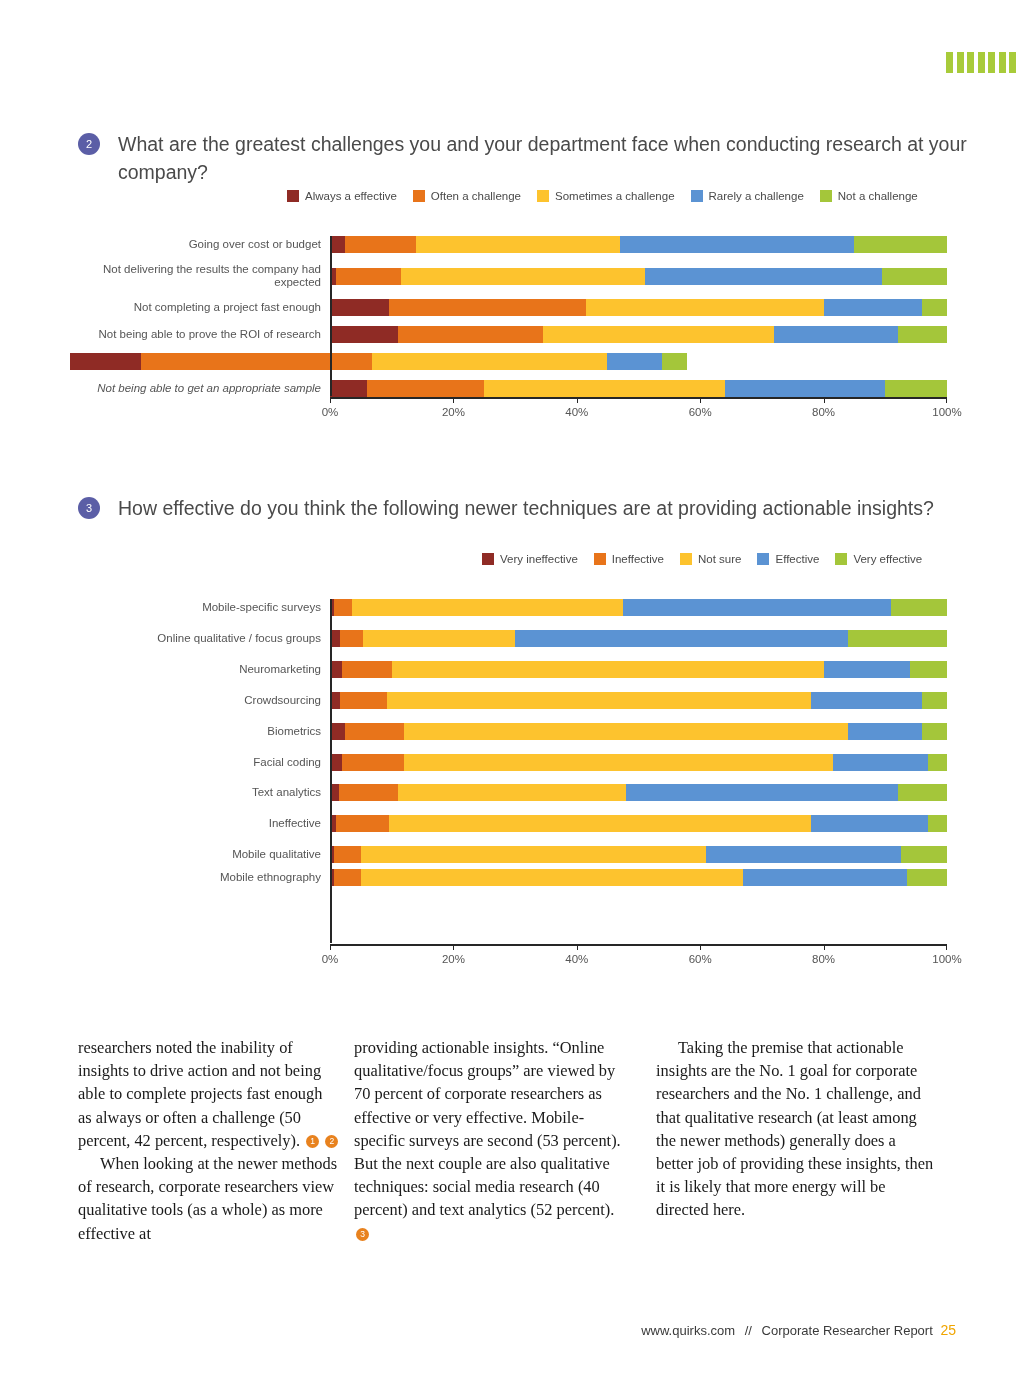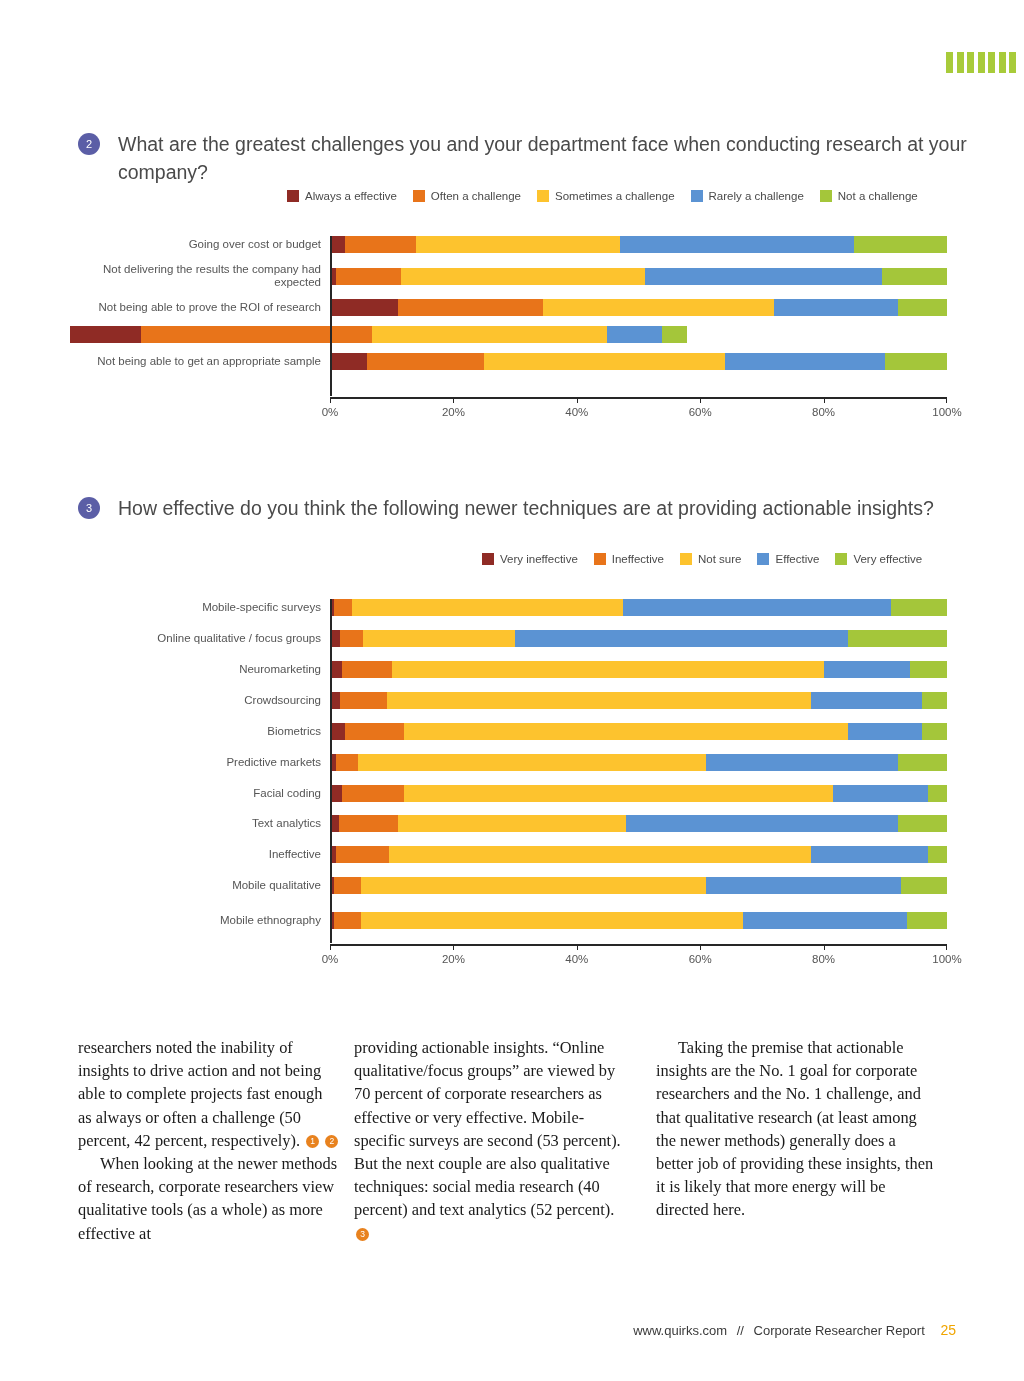--- a/index.html
+++ b/index.html
@@ -37,21 +37,21 @@
 
   
   .cols{position:absolute;left:78px;top:1036px;width:880px;display:flex;gap:0;}
   .col{font-family:"Liberation Serif",serif;font-size:16.4px;line-height:23.2px;color:#1a1a1a;}
   .col p{margin:0;}
   .col p.ind{text-indent:22px;}
   .refmark{display:inline-block;width:13px;height:13px;border-radius:50%;background:#e8821e;color:#fff;font-family:"Liberation Sans",sans-serif;font-size:8.5px;line-height:13px;text-align:center;vertical-align:1.5px;margin-left:2px;}
 
   
   .footer{position:absolute;left:0;top:1322px;width:1024px;text-align:right;padding-right:68px;box-sizing:border-box;font-size:13px;color:#3a3a3a;font-family:"Liberation Sans",sans-serif;}
-  .footer .pg{color:#f0a500;margin-left:12px;font-size:14px;}
+  .footer .pg{color:#f0a500;margin-left:4px;font-size:14px;}
 </style>
 </head>
 <body>
 
 <div class="runhead">
   <div class="runhead-ticks">
       <i style="background: rgb(168, 203, 58);"></i>
       <i style="background: rgb(168, 203, 58);"></i>
       <i style="background: rgb(168, 203, 58);"></i>
       <i style="background: rgb(168, 203, 58);"></i>
@@ -105,40 +105,50 @@
         <div class="crow-label" style="width: 260px;">Not delivering the results the company had expected</div>
         <div class="crow-bar" style="width: 617px; height: 17px;">
           <div class="seg" title="Always a challenge: 1%" style="width: 6.17px; background: rgb(143, 43, 37);"></div>
           <div class="seg" title="Often a challenge: 10.5%" style="width: 64.785px; background: rgb(232, 116, 26);"></div>
           <div class="seg" title="Sometimes a challenge: 39.5%" style="width: 243.715px; background: rgb(253, 195, 46);"></div>
           <div class="seg" title="Rarely a challenge: 38.5%" style="width: 237.545px; background: rgb(91, 147, 211);"></div>
           <div class="seg" title="Not a challenge: 10.5%" style="width: 64.785px; background: rgb(164, 198, 58);"></div>
         </div>
       </div>
       <div class="crow" style="margin-bottom: 10px;">
+        <div class="crow-label" style="width: 260px;">Not completing a project fast enough</div>
+        <div class="crow-bar" style="width: 617px; height: 17px;">
+          <div class="seg" title="Always a challenge: 9.5%" style="width: 58.615px; background: rgb(143, 43, 37);"></div>
+          <div class="seg" title="Often a challenge: 32%" style="width: 197.44px; background: rgb(232, 116, 26);"></div>
+          <div class="seg" title="Sometimes a challenge: 38.5%" style="width: 237.545px; background: rgb(253, 195, 46);"></div>
+          <div class="seg" title="Rarely a challenge: 16%" style="width: 98.72px; background: rgb(91, 147, 211);"></div>
+          <div class="seg" title="Not a challenge: 4%" style="width: 24.68px; background: rgb(164, 198, 58);"></div>
+        </div>
+      </div>
+      <div class="crow" style="margin-bottom: 10px;">
         <div class="crow-label" style="width: 260px;">Not being able to prove the ROI of research</div>
         <div class="crow-bar" style="width: 617px; height: 17px;">
           <div class="seg" title="Always a challenge: 11%" style="width: 67.87px; background: rgb(143, 43, 37);"></div>
           <div class="seg" title="Often a challenge: 23.5%" style="width: 144.995px; background: rgb(232, 116, 26);"></div>
           <div class="seg" title="Sometimes a challenge: 37.5%" style="width: 231.375px; background: rgb(253, 195, 46);"></div>
           <div class="seg" title="Rarely a challenge: 20%" style="width: 123.4px; background: rgb(91, 147, 211);"></div>
           <div class="seg" title="Not a challenge: 8%" style="width: 49.36px; background: rgb(164, 198, 58);"></div>
         </div>
       </div>
       <div class="crow" style="margin-bottom: 10px;">
         <div class="crow-bar" style="width: 617px; height: 17px;">
           <div class="seg" title="Always a challenge: 11.5%" style="width: 70.955px; background: rgb(143, 43, 37);"></div>
           <div class="seg" title="Often a challenge: 37.5%" style="width: 231.375px; background: rgb(232, 116, 26);"></div>
           <div class="seg" title="Sometimes a challenge: 38%" style="width: 234.46px; background: rgb(253, 195, 46);"></div>
           <div class="seg" title="Rarely a challenge: 9%" style="width: 55.53px; background: rgb(91, 147, 211);"></div>
           <div class="seg" title="Not a challenge: 4%" style="width: 24.68px; background: rgb(164, 198, 58);"></div>
         </div>
       </div>
       <div class="crow" style="margin-bottom: 10px;">
-        <div class="crow-label" style="width: 260px;">Not being able to get an appropriate sample</div>
+        <div class="crow-label" style="width: 260px; font-style: italic;">Not being able to get an appropriate sample</div>
         <div class="crow-bar" style="width: 617px; height: 17px;">
           <div class="seg" title="Always a challenge: 6%" style="width: 37.02px; background: rgb(143, 43, 37);"></div>
           <div class="seg" title="Often a challenge: 19%" style="width: 117.23px; background: rgb(232, 116, 26);"></div>
           <div class="seg" title="Sometimes a challenge: 39%" style="width: 240.63px; background: rgb(253, 195, 46);"></div>
           <div class="seg" title="Rarely a challenge: 26%" style="width: 160.42px; background: rgb(91, 147, 211);"></div>
           <div class="seg" title="Not a challenge: 10%" style="width: 61.7px; background: rgb(164, 198, 58);"></div>
         </div>
       </div>
       <div class="axisline" style="left: 260px; top: 0px; width: 1.6px; height: 160px; background: rgb(38, 38, 38);"></div>
     </div>
@@ -232,30 +242,20 @@
       <div class="crow" style="margin-bottom: 14px;">
         <div class="crow-label" style="width: 260px;">Biometrics</div>
         <div class="crow-bar" style="width: 617px; height: 17px;">
           <div class="seg" title="Very ineffective: 2.5%" style="width: 15.425px; background: rgb(143, 43, 37);"></div>
           <div class="seg" title="Ineffective: 9.5%" style="width: 58.615px; background: rgb(232, 116, 26);"></div>
           <div class="seg" title="Not sure: 72%" style="width: 444.24px; background: rgb(253, 195, 46);"></div>
           <div class="seg" title="Effective: 12%" style="width: 74.04px; background: rgb(91, 147, 211);"></div>
           <div class="seg" title="Very effective: 4%" style="width: 24.68px; background: rgb(164, 198, 58);"></div>
         </div>
       </div>
-      <div class="crow" style="margin-bottom: 14px;">
-        <div class="crow-label" style="width: 260px;">Predictive markets</div>
-        <div class="crow-bar" style="width: 617px; height: 17px;">
-          <div class="seg" title="Very ineffective: 1%" style="width: 6.17px; background: rgb(143, 43, 37);"></div>
-          <div class="seg" title="Ineffective: 3.5%" style="width: 21.595px; background: rgb(232, 116, 26);"></div>
-          <div class="seg" title="Not sure: 56.5%" style="width: 348.605px; background: rgb(253, 195, 46);"></div>
-          <div class="seg" title="Effective: 31%" style="width: 191.27px; background: rgb(91, 147, 211);"></div>
-          <div class="seg" title="Very effective: 8%" style="width: 49.36px; background: rgb(164, 198, 58);"></div>
-        </div>
-      </div>
       <div class="crow" style="margin-bottom: 13px;">
         <div class="crow-label" style="width: 260px;">Facial coding</div>
         <div class="crow-bar" style="width: 617px; height: 17px;">
           <div class="seg" title="Very ineffective: 2%" style="width: 12.34px; background: rgb(143, 43, 37);"></div>
           <div class="seg" title="Ineffective: 10%" style="width: 61.7px; background: rgb(232, 116, 26);"></div>
           <div class="seg" title="Not sure: 69.5%" style="width: 428.815px; background: rgb(253, 195, 46);"></div>
           <div class="seg" title="Effective: 15.5%" style="width: 95.635px; background: rgb(91, 147, 211);"></div>
           <div class="seg" title="Very effective: 3%" style="width: 18.51px; background: rgb(164, 198, 58);"></div>
         </div>
       </div>
@@ -272,21 +272,21 @@
       <div class="crow" style="margin-bottom: 14px;">
         <div class="crow-label" style="width: 260px;">Ineffective</div>
         <div class="crow-bar" style="width: 617px; height: 17px;">
           <div class="seg" title="Very ineffective: 1%" style="width: 6.17px; background: rgb(143, 43, 37);"></div>
           <div class="seg" title="Ineffective: 8.5%" style="width: 52.445px; background: rgb(232, 116, 26);"></div>
           <div class="seg" title="Not sure: 68.5%" style="width: 422.645px; background: rgb(253, 195, 46);"></div>
           <div class="seg" title="Effective: 19%" style="width: 117.23px; background: rgb(91, 147, 211);"></div>
           <div class="seg" title="Very effective: 3%" style="width: 18.51px; background: rgb(164, 198, 58);"></div>
         </div>
       </div>
-      <div class="crow" style="margin-bottom: 18px;">
+      <div class="crow" style="margin-bottom: 6px;">
         <div class="crow-label" style="width: 260px;">Mobile qualitative</div>
         <div class="crow-bar" style="width: 617px; height: 17px;">
           <div class="seg" title="Very ineffective: 0.6%" style="width: 3.702px; background: rgb(143, 43, 37);"></div>
           <div class="seg" title="Ineffective: 4.4%" style="width: 27.148px; background: rgb(232, 116, 26);"></div>
           <div class="seg" title="Not sure: 56%" style="width: 345.52px; background: rgb(253, 195, 46);"></div>
           <div class="seg" title="Effective: 31.5%" style="width: 194.355px; background: rgb(91, 147, 211);"></div>
           <div class="seg" title="Very effective: 7.5%" style="width: 46.275px; background: rgb(164, 198, 58);"></div>
         </div>
       </div>
       <div class="crow" style="margin-bottom: 14px;">

